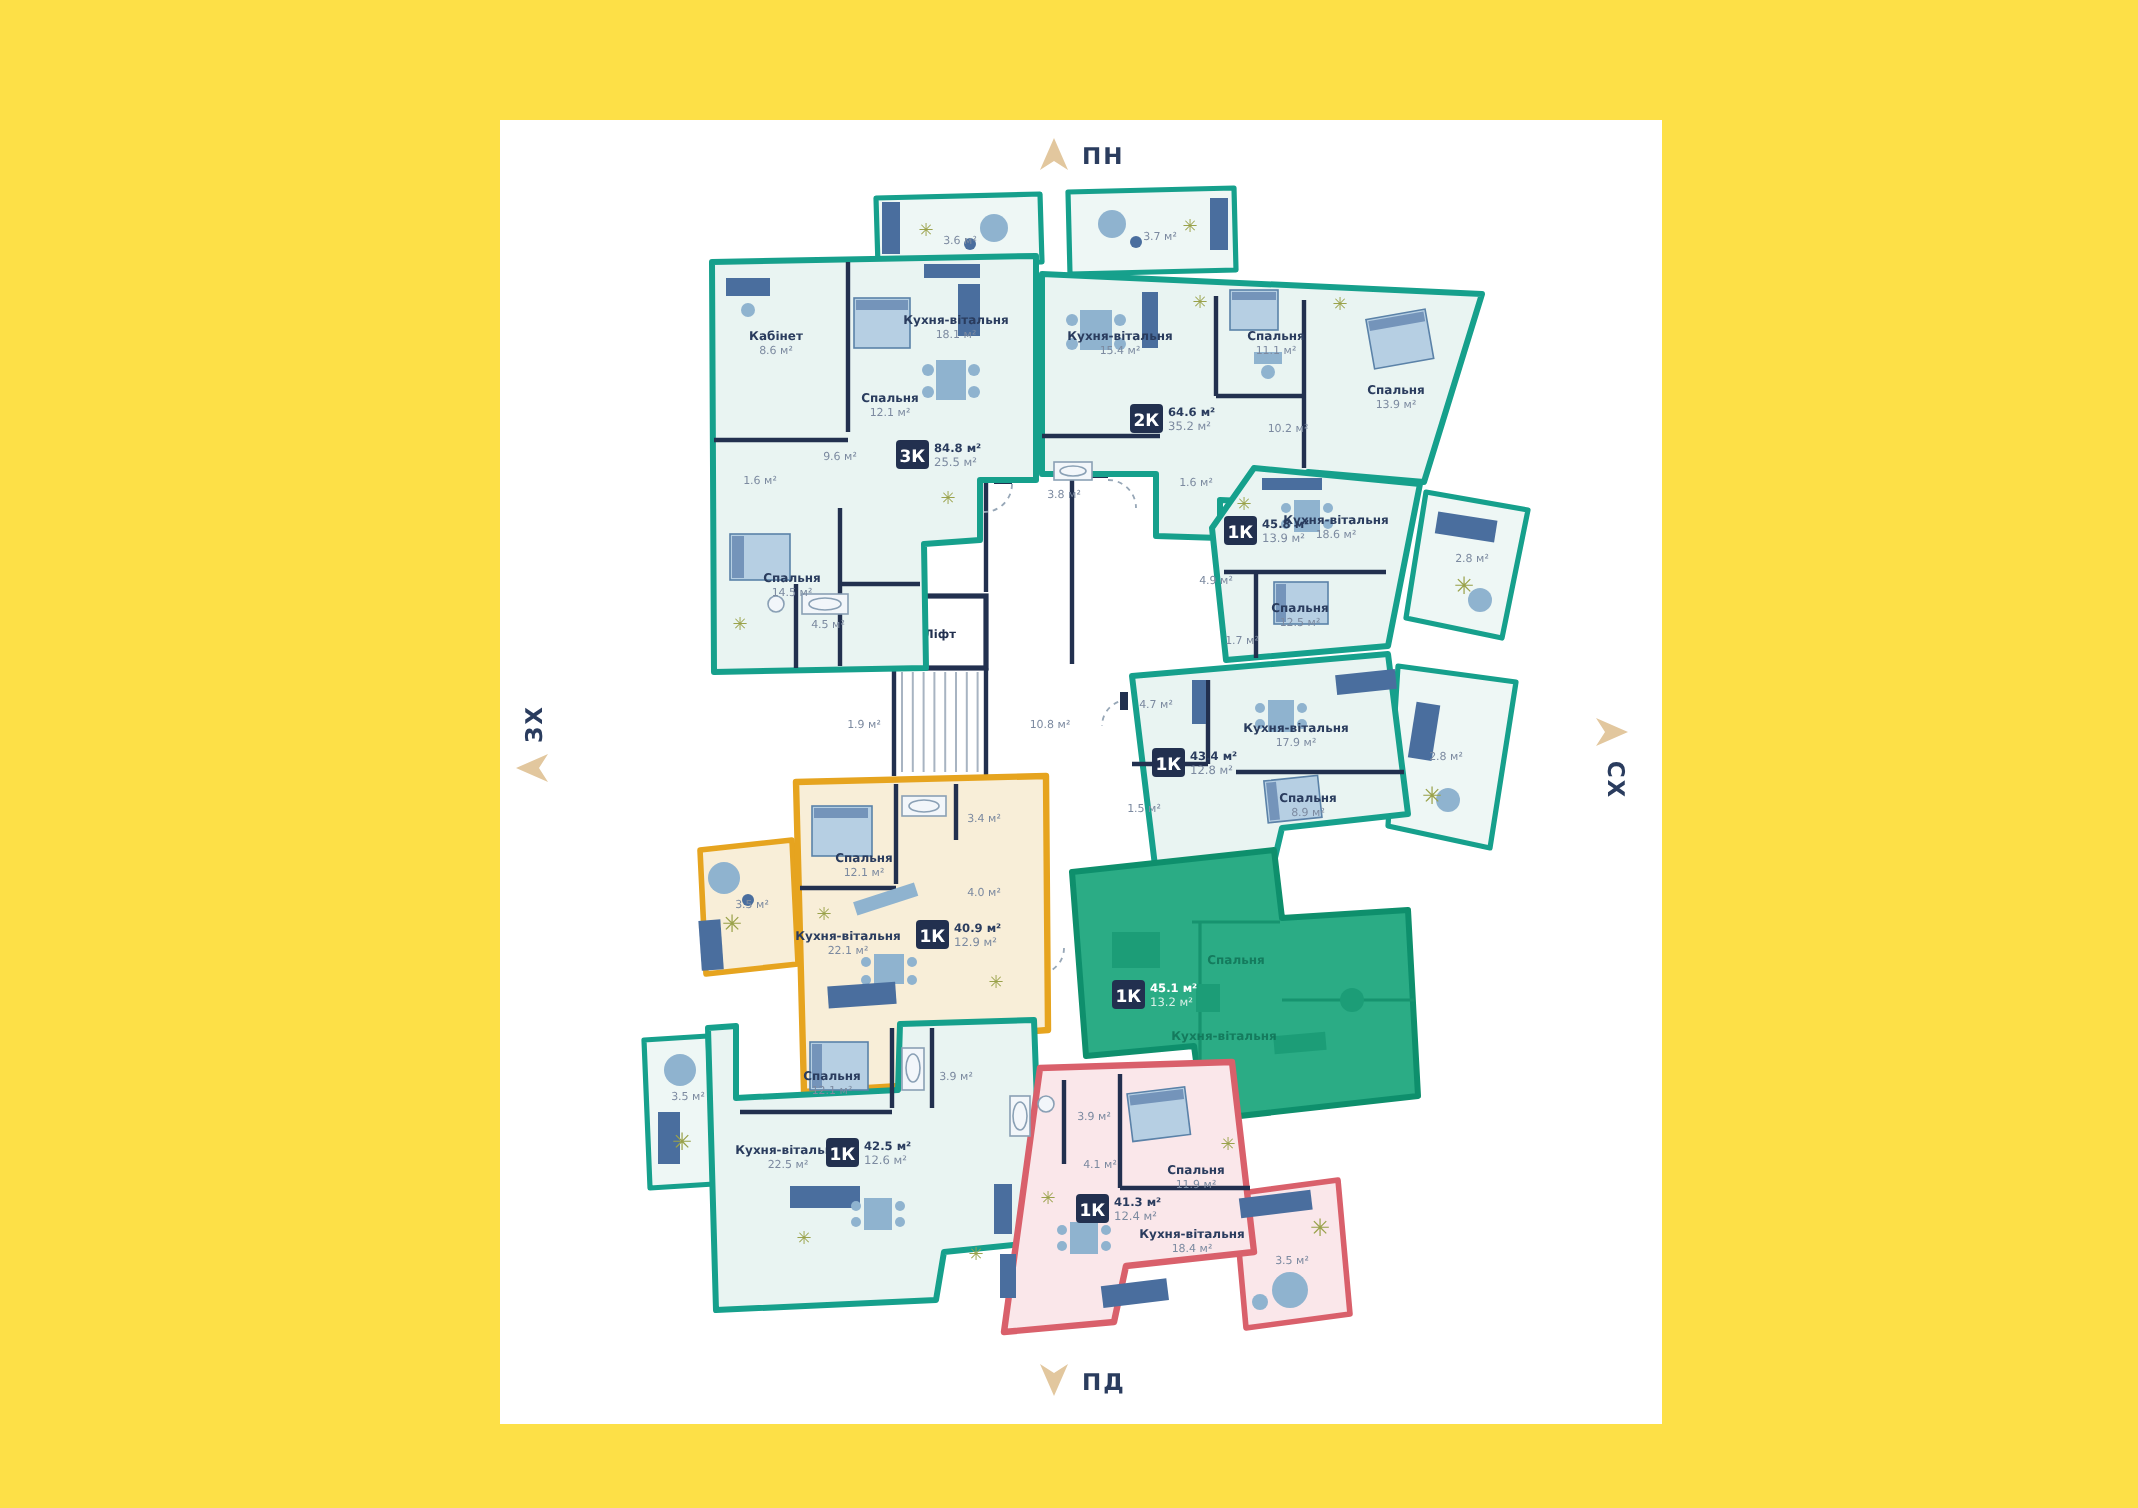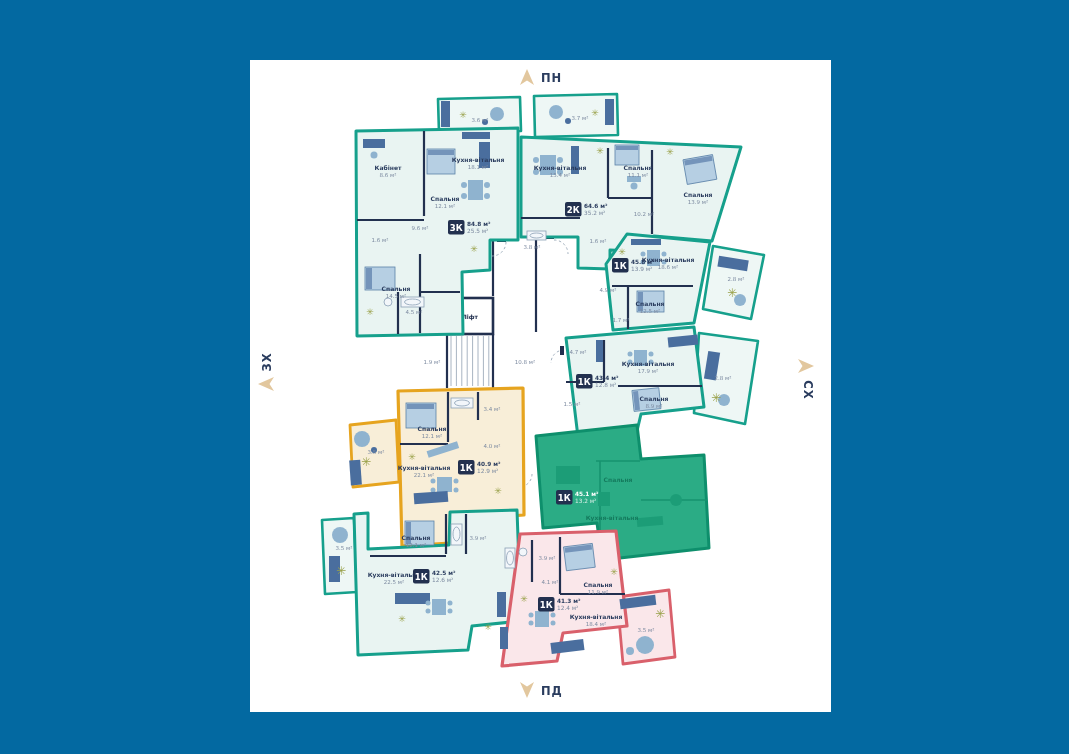--- a/index.html
+++ b/index.html
@@ -1,16 +1,16 @@
 <!DOCTYPE html>
 <html><head>
 <meta charset="utf-8">
 <style>
   html,body{margin:0;padding:0;background:#000;}
-  .stage{position:relative;width:1069px;height:754px;background:#0369a1;overflow:hidden;}
+  .stage{position:relative;width:1069px;height:754px;background:#fde047;overflow:hidden;}
   svg{position:absolute;left:0;top:0;}
   text{font-family:"DejaVu Sans",sans-serif;}
   .compass-label{font-size:11.5px;font-weight:bold;fill:#2a3c5e;letter-spacing:1px;}
   .arrow{fill:#e2c79e;}
   .apt-teal{fill:#e9f4f2;stroke:#16a08c;stroke-width:3;stroke-linejoin:round;}
   .balc-teal{fill:#eef7f5;stroke:#16a08c;stroke-width:2.6;stroke-linejoin:round;}
   .apt-yellow{fill:#f8eed8;stroke:#e6a41f;stroke-width:3.2;stroke-linejoin:round;}
   .balc-yellow{fill:#f8eed8;stroke:#e6a41f;stroke-width:2.8;stroke-linejoin:round;}
   .apt-pink{fill:#fae7ea;stroke:#d9606b;stroke-width:3.2;stroke-linejoin:round;}
   .balc-pink{fill:#fae7ea;stroke:#d9606b;stroke-width:2.8;stroke-linejoin:round;}

